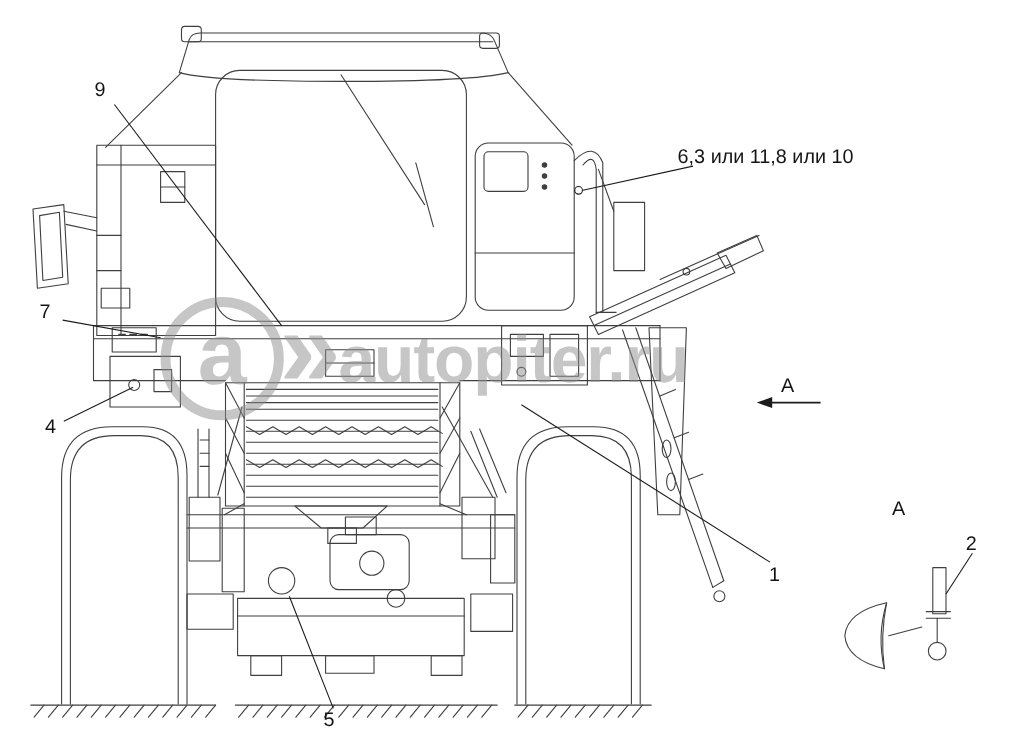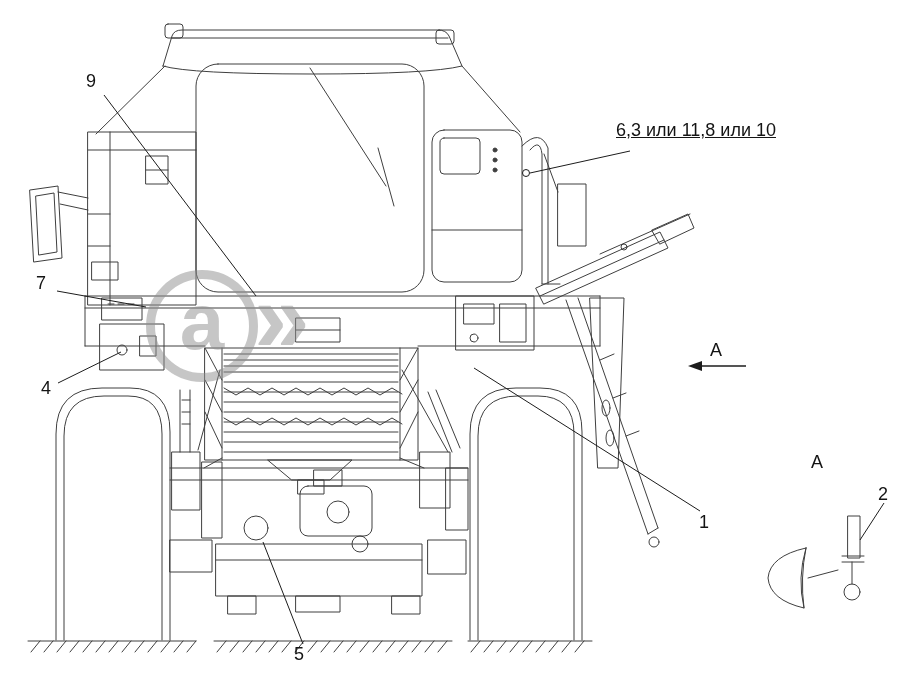--- a/index.html
+++ b/index.html
@@ -193,25 +193,26 @@
       <path d="M692,366 H746" stroke="#1c1c1c" stroke-width="1.5" fill="none"></path>
       <path d="M688,366 l14,-5 v10 Z" fill="#1c1c1c" stroke="none"></path>
     </g>
   </svg>
 
   <div class="watermark">
     <span class="wm-circle">
       <span>a</span>
     </span>
     <span class="wm-chev">»</span>
+    <span class="wm-text">autopiter.ru</span>
   </div>
 
   <div class="callout" style="left:86px;top:72px;">9</div>
   <div class="callout" style="left:36px;top:274px;">7</div>
   <div class="callout" style="left:41px;top:379px;">4</div>
   <div class="callout" style="left:294px;top:645px;">5</div>
   <div class="callout" style="left:699px;top:513px;">1</div>
   <div class="callout" style="left:878px;top:485px;">2</div>
-  <div class="callout" style="left:616px;top:121px;text-decoration:underline;">6,3 или 11,8 или 10</div>
+  <div class="callout" style="left:616px;top:133px;">6,3 или 11,8 или 10</div>
   <div class="callout" style="left:710px;top:341px;">A</div>
   <div class="callout" style="left:811px;top:453px;">A</div>
 
 </div>
 
 </body></html>

